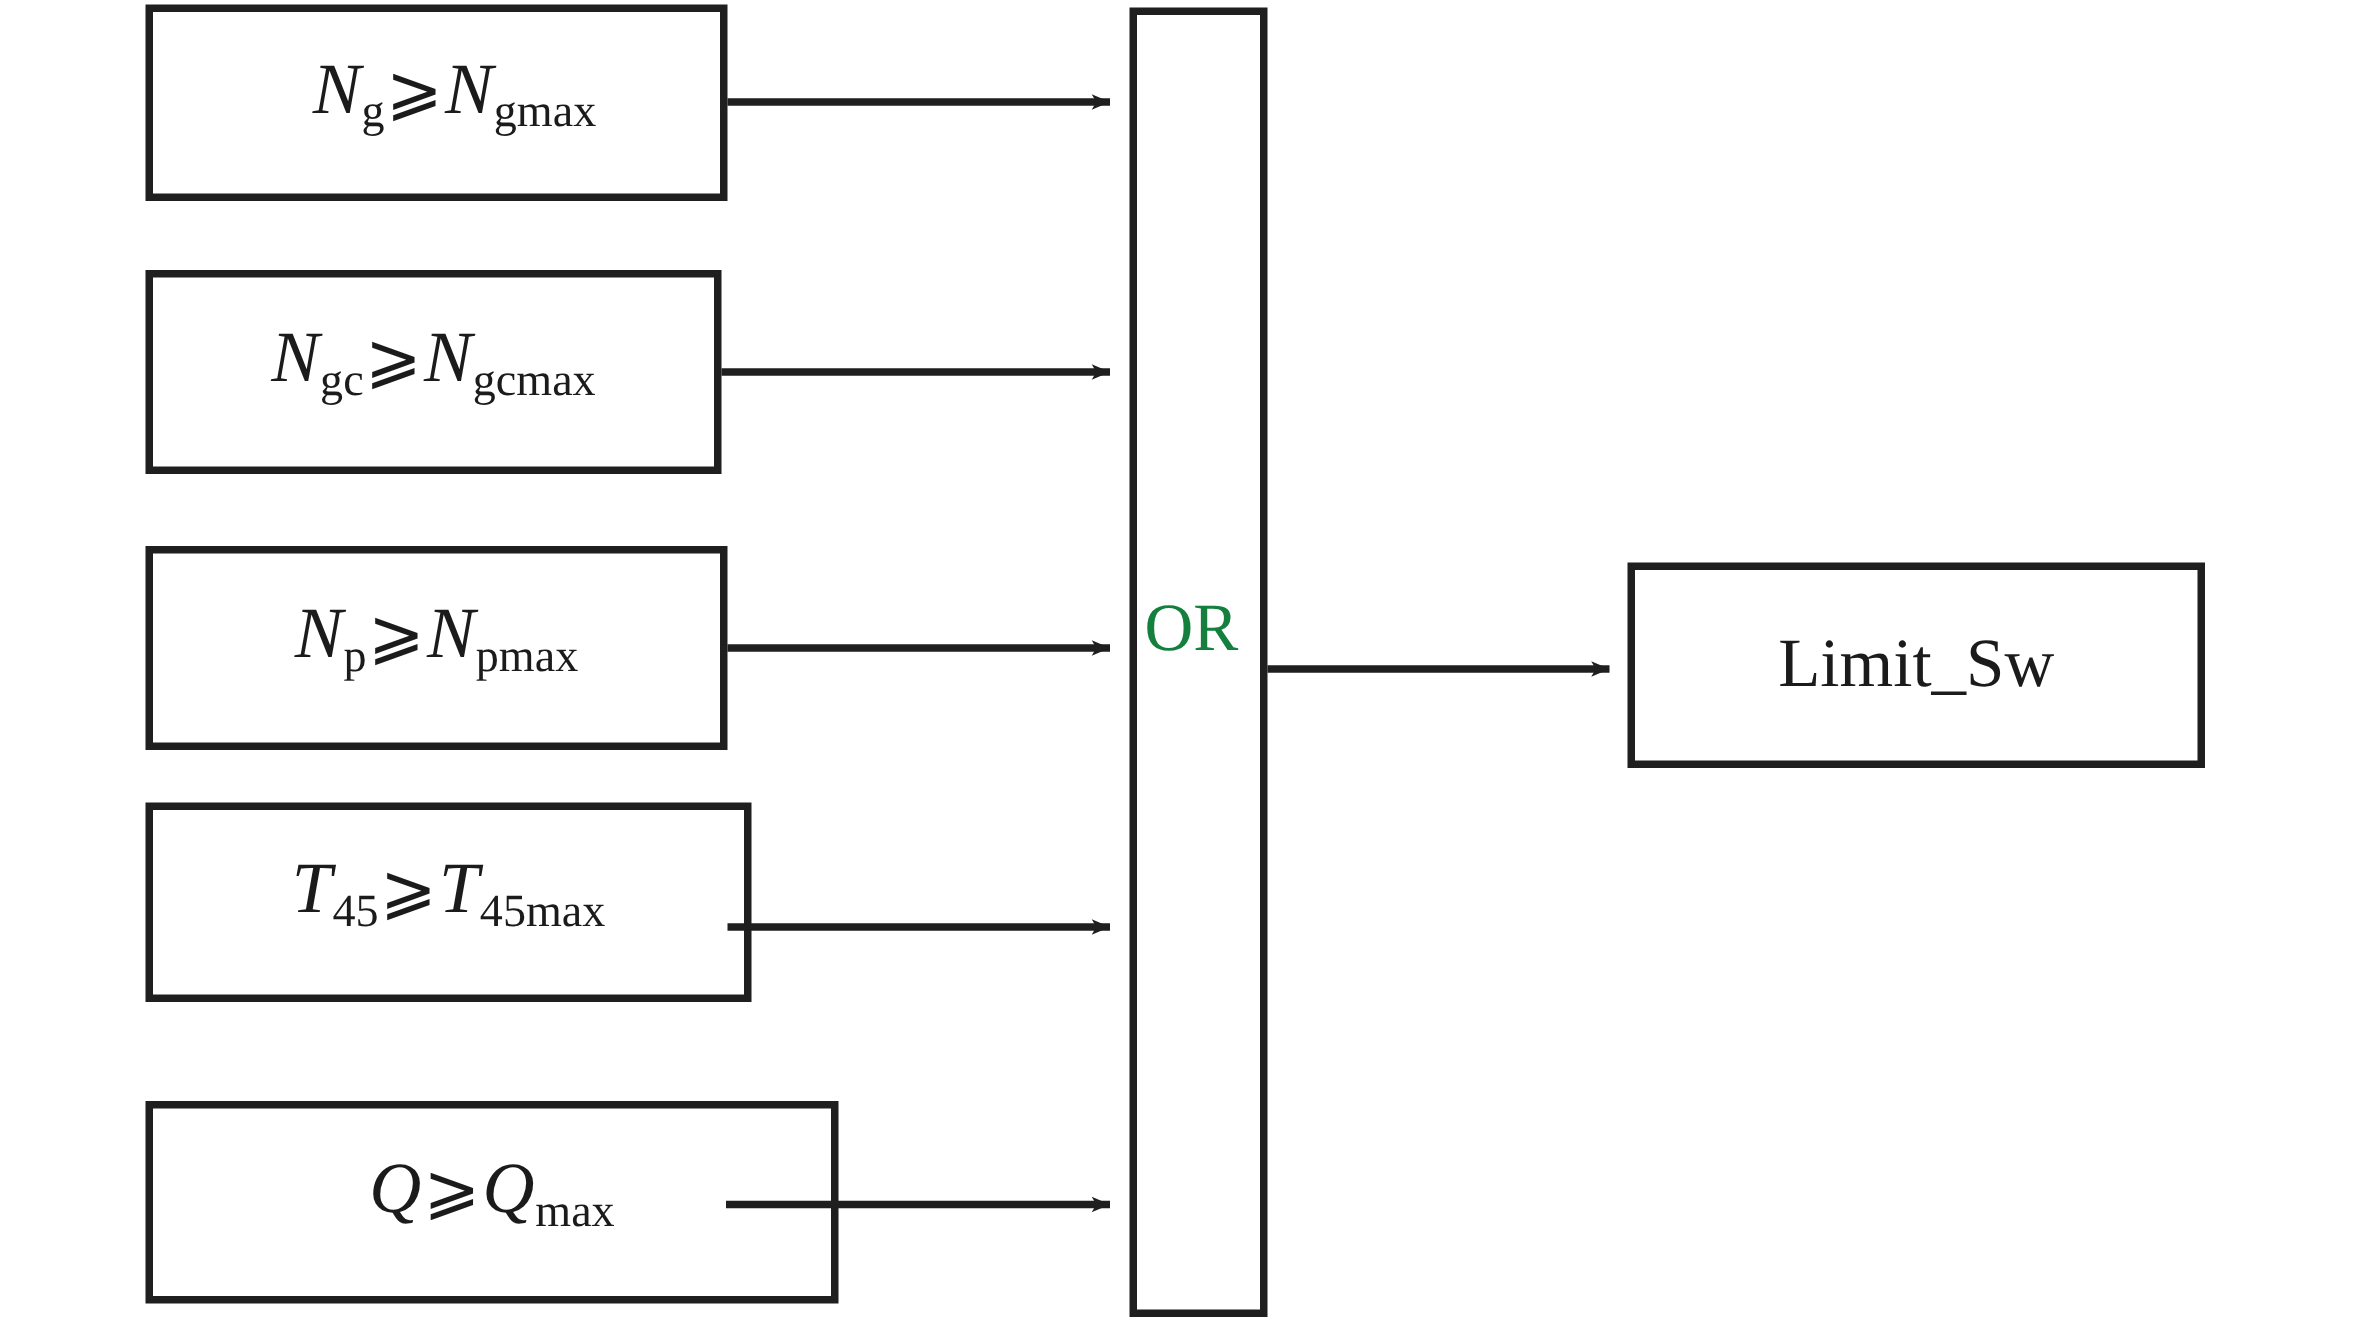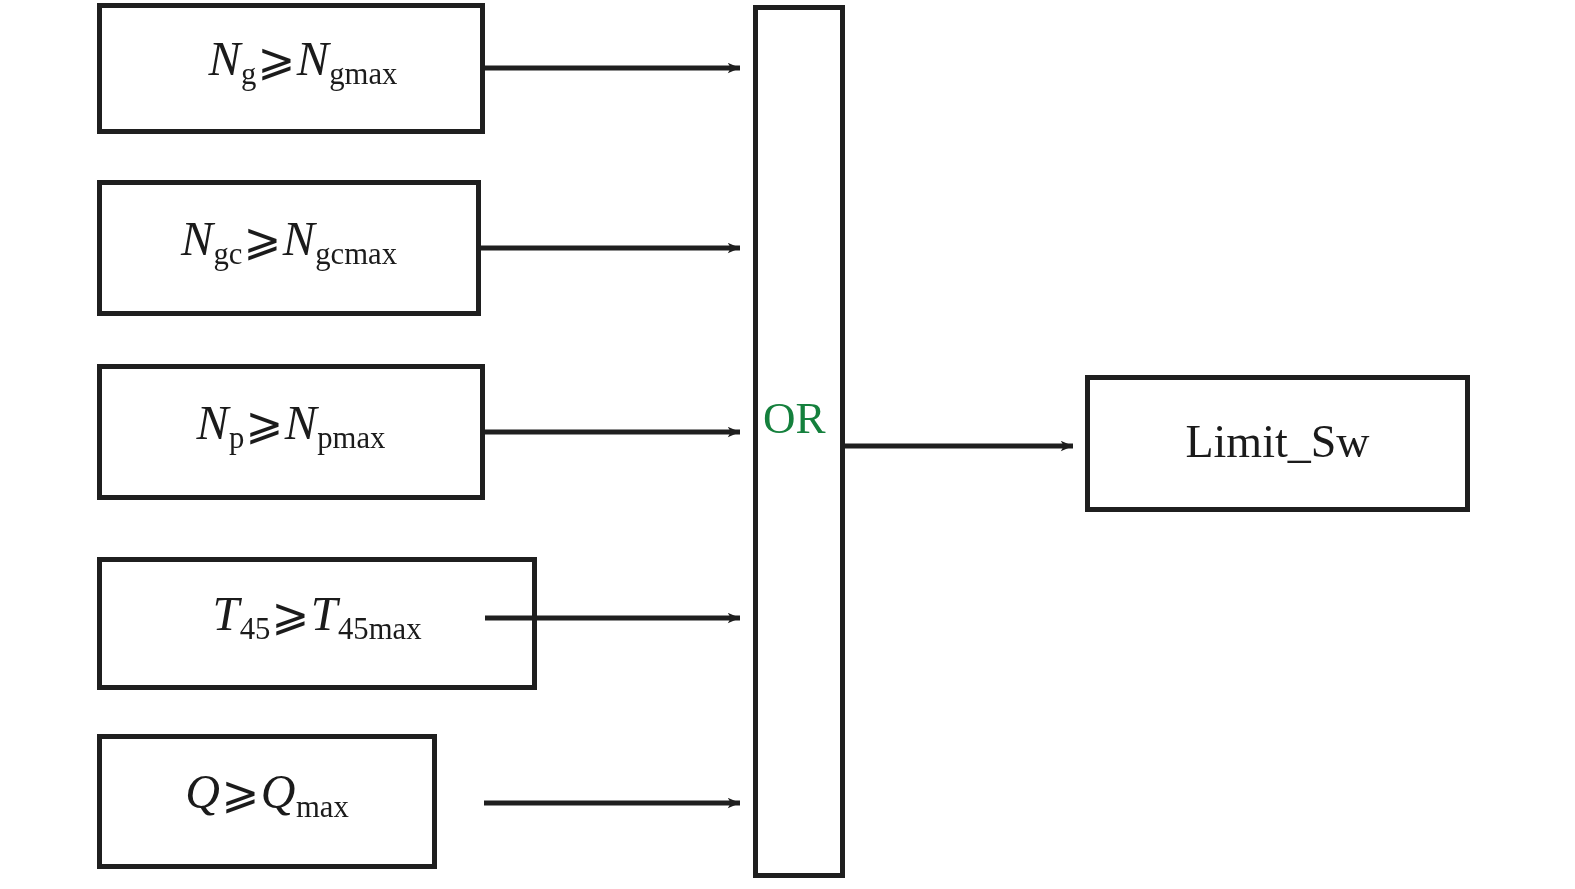--- a/index.html
+++ b/index.html
@@ -115,27 +115,27 @@
       <span class="var">N</span><span class="sub">gc</span><span class="rel">⩾</span><span class="var">N</span><span class="sub">gcmax</span>
     </span>
   </div>
 
   <div class="cond-box" id="cond-box-2" style="left:97px; top:364px; width:388px; height:136px;">
     <span class="expr">
       <span class="var">N</span><span class="sub">p</span><span class="rel">⩾</span><span class="var">N</span><span class="sub">pmax</span>
     </span>
   </div>
 
-  <div class="cond-box" id="cond-box-3" style="left:97px; top:557px; width:440px; height:133px;">
+  <div class="cond-box" id="cond-box-3" style="left:97px; top:535px; width:404px; height:133px;">
     <span class="expr">
       <span class="var">T</span><span class="sub">45</span><span class="rel">⩾</span><span class="var">T</span><span class="sub">45max</span>
     </span>
   </div>
 
-  <div class="cond-box" id="cond-box-4" style="left:97px; top:734px; width:340px; height:135px;text-align:center;">
+  <div class="cond-box" id="cond-box-4" style="left:97px; top:734px; width:462px; height:135px;text-align:center;">
     <span class="expr">
       <span class="var">Q</span><span class="sub"></span><span class="rel">⩾</span><span class="var">Q</span><span class="sub">max</span>
     </span>
   </div>
 
   <div id="or-bar" style="left:753px; top:5px; width:92px; height:873px;"></div>
   <div id="or-label" style="left:763px; top:396px;">OR</div>
 
   <div id="output-box" style="left:1085px; top:375px; width:385px; height:137px;justify-content:center;">
     <span class="out-label">Limit_Sw</span>

